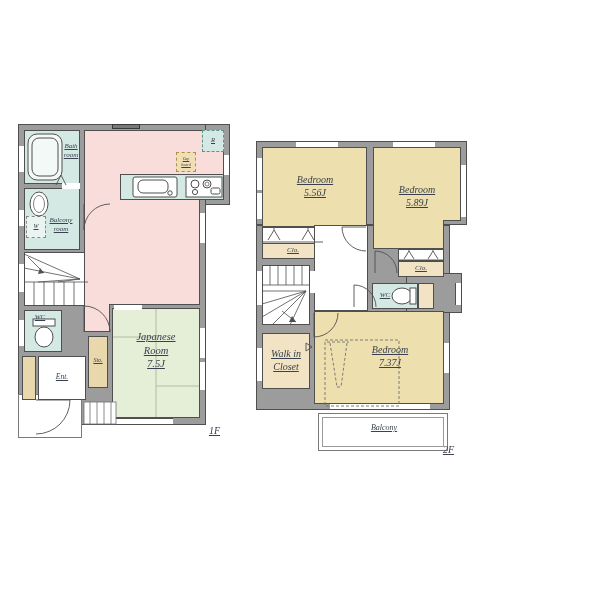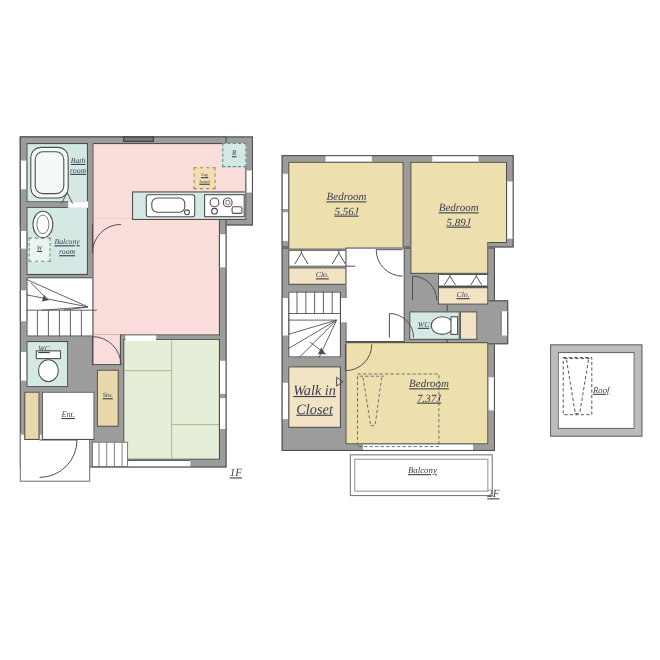--- a/index.html
+++ b/index.html
@@ -152,20 +152,25 @@
     </div>
     <div class="lbl" style="left:8px;top:189px;width:28px;font-size:7px;">
       <span>WC</span>
     </div>
     <div class="lbl" style="left:24px;top:248px;width:40px;font-size:7.5px;">
       <span>Ent.</span>
     </div>
     <div class="lbl" style="left:69px;top:233px;width:22px;font-size:6px;">
       <span>Sto.</span>
     </div>
+    <div class="lbl" style="left:94px;top:206px;width:88px;font-size:10.5px;">
+      <span>Japanese</span>
+        <span>Room</span>
+        <span>7.5J</span>
+    </div>
     <div class="lbl" style="left:80px;top:100px;width:112px;font-size:11px;">
     </div>
     <div class="lbl" style="left:184px;top:12px;width:22px;font-size:6.5px;">
       <span>R</span>
     </div>
     <div class="lbl" style="left:158px;top:32px;width:20px;font-size:4px;line-height:1.4;">
       <span>Cup</span>
         <span>board</span>
     </div>
     <div class="lbl floorlbl" style="left:150px;top:300px;width:52px;text-align:right;">
@@ -269,42 +274,30 @@
     </div>
     <div class="lbl" style="left:6px;top:105px;width:62px;font-size:7px;">
       <span>Clo.</span>
     </div>
     <div class="lbl" style="left:142px;top:123px;width:46px;font-size:7px;">
       <span>Clo.</span>
     </div>
     <div class="lbl" style="left:118px;top:150px;width:22px;font-size:7px;">
       <span>WC</span>
     </div>
-    <div class="lbl" style="left:7px;top:206px;width:46px;font-size:13px;">
+    <div class="lbl" style="left:7px;top:206px;width:46px;font-size:10px;">
       <span>Walk in</span>
         <span>Closet</span>
     </div>
     <div class="lbl" style="left:84px;top:202px;width:100px;font-size:10px;">
       <span>Bedroom</span>
         <span>7.37J</span>
     </div>
     <div class="lbl" style="left:62px;top:282px;width:132px;font-size:8px;">
       <span>Balcony</span>
     </div>
     <div class="lbl floorlbl" style="left:146px;top:302px;width:52px;text-align:right;">
       <span>2F</span>
     </div>
   </div>
 
-  <div class="abs" style="left:500px;top:313px;width:84px;height:84px;background:#bdbdbd;border:1px solid #6b6b6b;">
-    <div class="abs" style="left:6px;top:6px;width:70px;height:70px;background:#ffffff;border:1px solid #6b6b6b;"></div>
-    <svg class="overlay" width="84" height="84" viewBox="0 0 84 84">
-      <g stroke="#555" stroke-width="0.9" fill="none" stroke-dasharray="3,2">
-        <path d="M12,12 L36,12 M14,13 L22,62 M34,13 L26,62 M22,62 L26,62"></path>
-        <rect x="11" y="11" width="26" height="52"></rect>
-      </g>
-    </svg>
-    <div class="lbl" style="left:38px;top:36px;width:40px;font-size:8px;text-align:left;">
-      <span>Roof</span>
-    </div>
-  </div>
 
 </div>
 
 </body></html>

